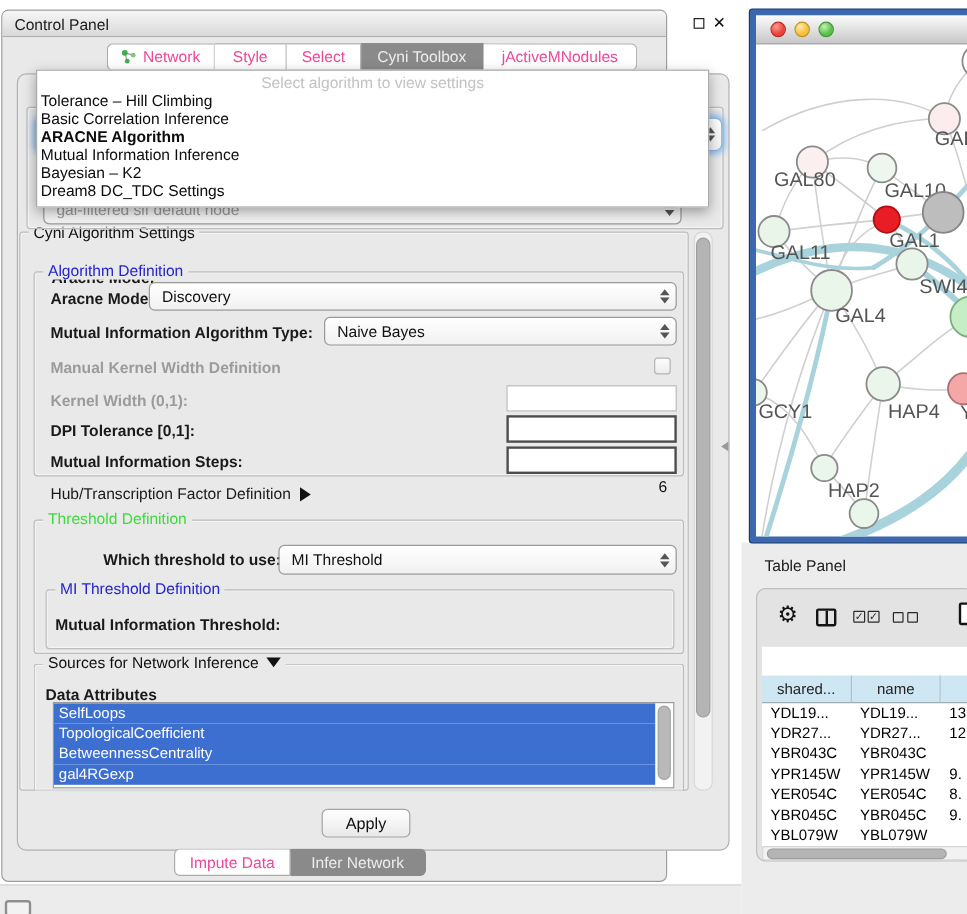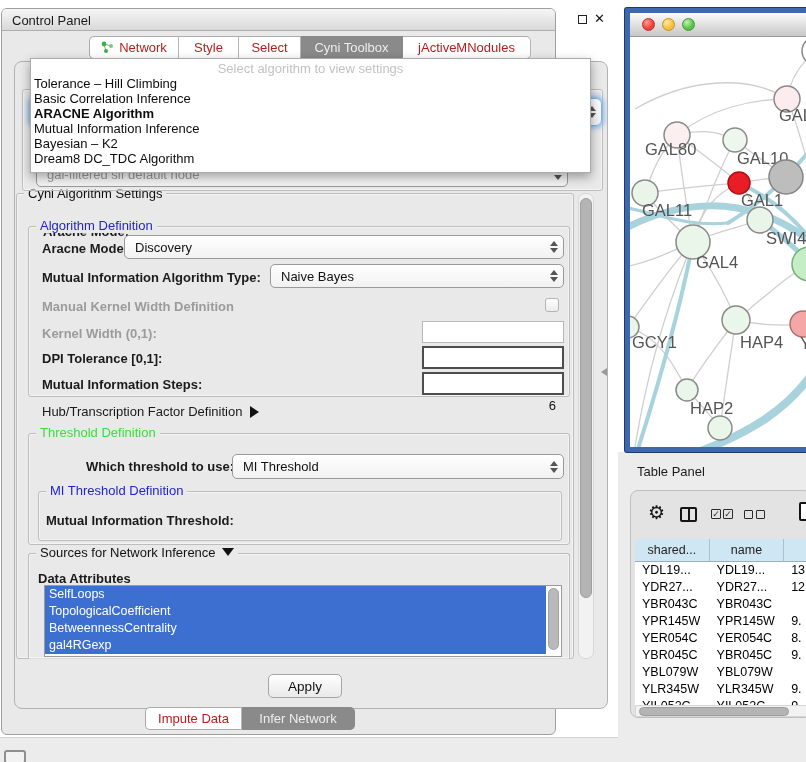--- a/index.html
+++ b/index.html
@@ -14,21 +14,21 @@
   .cp-titlebar{left:0;top:0;right:0;height:22px;border-radius:5px 5px 0 0;
       background:linear-gradient(#f6f6f6,#d9d9d9);border-bottom:1px solid #aeaeae;}
   .cp-title{left:10px;top:4px;font-size:13px;color:#1a1a1a;}
   .float-ic{left:576px;top:6px;width:9px;height:9px;border:1.5px solid #222;background:transparent;}
   .close-ic{left:592px;top:2px;font-size:13px;font-weight:bold;color:#111;}
 
   
   .segbar{display:flex;height:23px;}
   .seg{display:flex;align-items:center;justify-content:center;gap:5px;background:#fff;
        border-top:1px solid #ababab;border-bottom:1px solid #ababab;border-right:1px solid #b5b5b5;
-       color:#b91c1c;font-size:13px;white-space:nowrap;}
+       color:#ec4899;font-size:13px;white-space:nowrap;}
   .seg:first-child{border-left:1px solid #ababab;border-radius:5px 0 0 5px;}
   .seg:last-child{border-radius:0 5px 5px 0;}
   .seg.sel{background:#8a8a8a;border-color:#8a8a8a;color:#ededed;}
 
   
   .cp-content{left:12px;top:52px;width:594px;height:648px;background:#e9e9e9;
       border:1px solid #b2b2b2;border-radius:8px;}
 
   
   .group{border:1px solid #bdbdbd;border-radius:3px;box-shadow:inset 0 0 0 1px rgba(255,255,255,.5);}
@@ -99,21 +99,21 @@
           border:1px solid #bfbfbf;border-radius:8px;}
   .gear{font-size:19px;color:#141414;line-height:19px;}
   .ic-split{width:17px;height:15px;border:2px solid #141414;border-radius:2px;}
   .ic-split i{position:absolute;left:50%;top:0;bottom:0;width:2px;background:#141414;margin-left:-1px;}
   .mini-box{display:inline-block;width:10px;height:10px;border:1.5px solid #2a2a2a;border-radius:1px;
             font-size:9px;line-height:8px;text-align:center;color:#2a2a2a;vertical-align:top;}
   .ic-page{width:14px;height:19px;border:2px solid #141414;border-radius:2px;background:#fff;}
 
   .thead{display:flex;}
   .th{height:23px;line-height:23px;background:#cfe7f3;border-right:1px solid #a7c3cf;border-bottom:1px solid #9daeb5;
-      text-align:center;font-size:12.5px;color:#222;overflow:hidden;white-space:nowrap;}
+      text-align:center;font-size:12.5px;color:#222;overflow:hidden;white-space:nowrap;margin-top:24px;}
   .trow{display:flex;height:17px;line-height:17px;background:#fff;}
   .td{font-size:12.5px;color:#000;padding-left:7px;overflow:hidden;white-space:nowrap;}
   .c1{width:78px;} .c2{width:78px;} .c3{width:30px;}
 
   .nlabel{font-size:16.5px;fill:#545454;font-family:"Liberation Sans",sans-serif;}
 </style>
 </head>
 <body>
 
 <div class="stage">
@@ -169,21 +169,21 @@
     </div>
 
     <div class="abs popup" style="left:17px;top:49px;width:561px;height:115px;">
       <div class="dd-ph">Select algorithm to view settings</div>
       <div id="dd-items">
           <div class="dd-item">Tolerance – Hill Climbing</div>
           <div class="dd-item">Basic Correlation Inference</div>
           <div class="dd-item bold">ARACNE Algorithm</div>
           <div class="dd-item">Mutual Information Inference</div>
           <div class="dd-item">Bayesian – K2</div>
-          <div class="dd-item">Dream8 DC_TDC Algorithm</div>
+          <div class="dd-item">Dream8 DC_TDC Settings</div>
         </div>
     </div>
 
     <div class="abs group" style="left:14px;top:184px;width:558px;height:466px;overflow:hidden;">
 
       <div class="abs lbl" style="left:26px;top:30px;font-weight:bold;">Aracne Mode:</div>
     </div>
     <span class="abs gtitle" style="left:22px;top:178px;color:#111;">Cyni Algorithm Settings</span>
 
     <div class="abs group" style="left:26px;top:217px;width:542px;height:171px;"></div>

